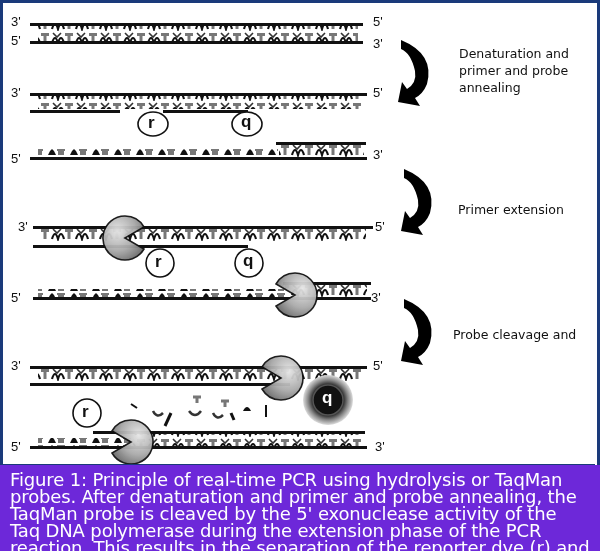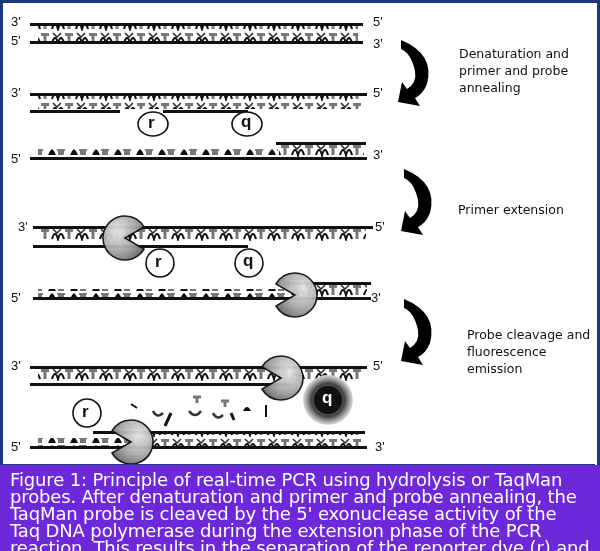--- a/index.html
+++ b/index.html
@@ -144,19 +144,18 @@
   <span class="end-label" style="left:319px;top:385px;font-size:17px;font-weight:bold;color:#fff">q</span>
 
   <div class="step-label" style="left:455px;top:198px">
     <div>Primer extension</div>
   </div>
   <div class="step-label" style="left:456px;top:42px">
     <div>Denaturation and</div>
     <div>primer and probe</div>
     <div>annealing</div>
   </div>
-  <div class="step-label" style="left:464px;top:323px">
+  <div class="step-label" style="left:450px;top:323px">
     <div>Probe cleavage and</div>
-    <div>fluorescence emission</div>
   </div>
 </div>
 
 <div class="caption">Figure 1: Principle of real-time PCR using hydrolysis or TaqMan probes. After denaturation and primer and probe annealing, the TaqMan probe is cleaved by the 5' exonuclease activity of the Taq DNA polymerase during the extension phase of the PCR reaction. This results in the separation of the reporter dye (r) and quencher dye(q), resulting in the increase in fluorescent emission</div>
 
 </body></html>

